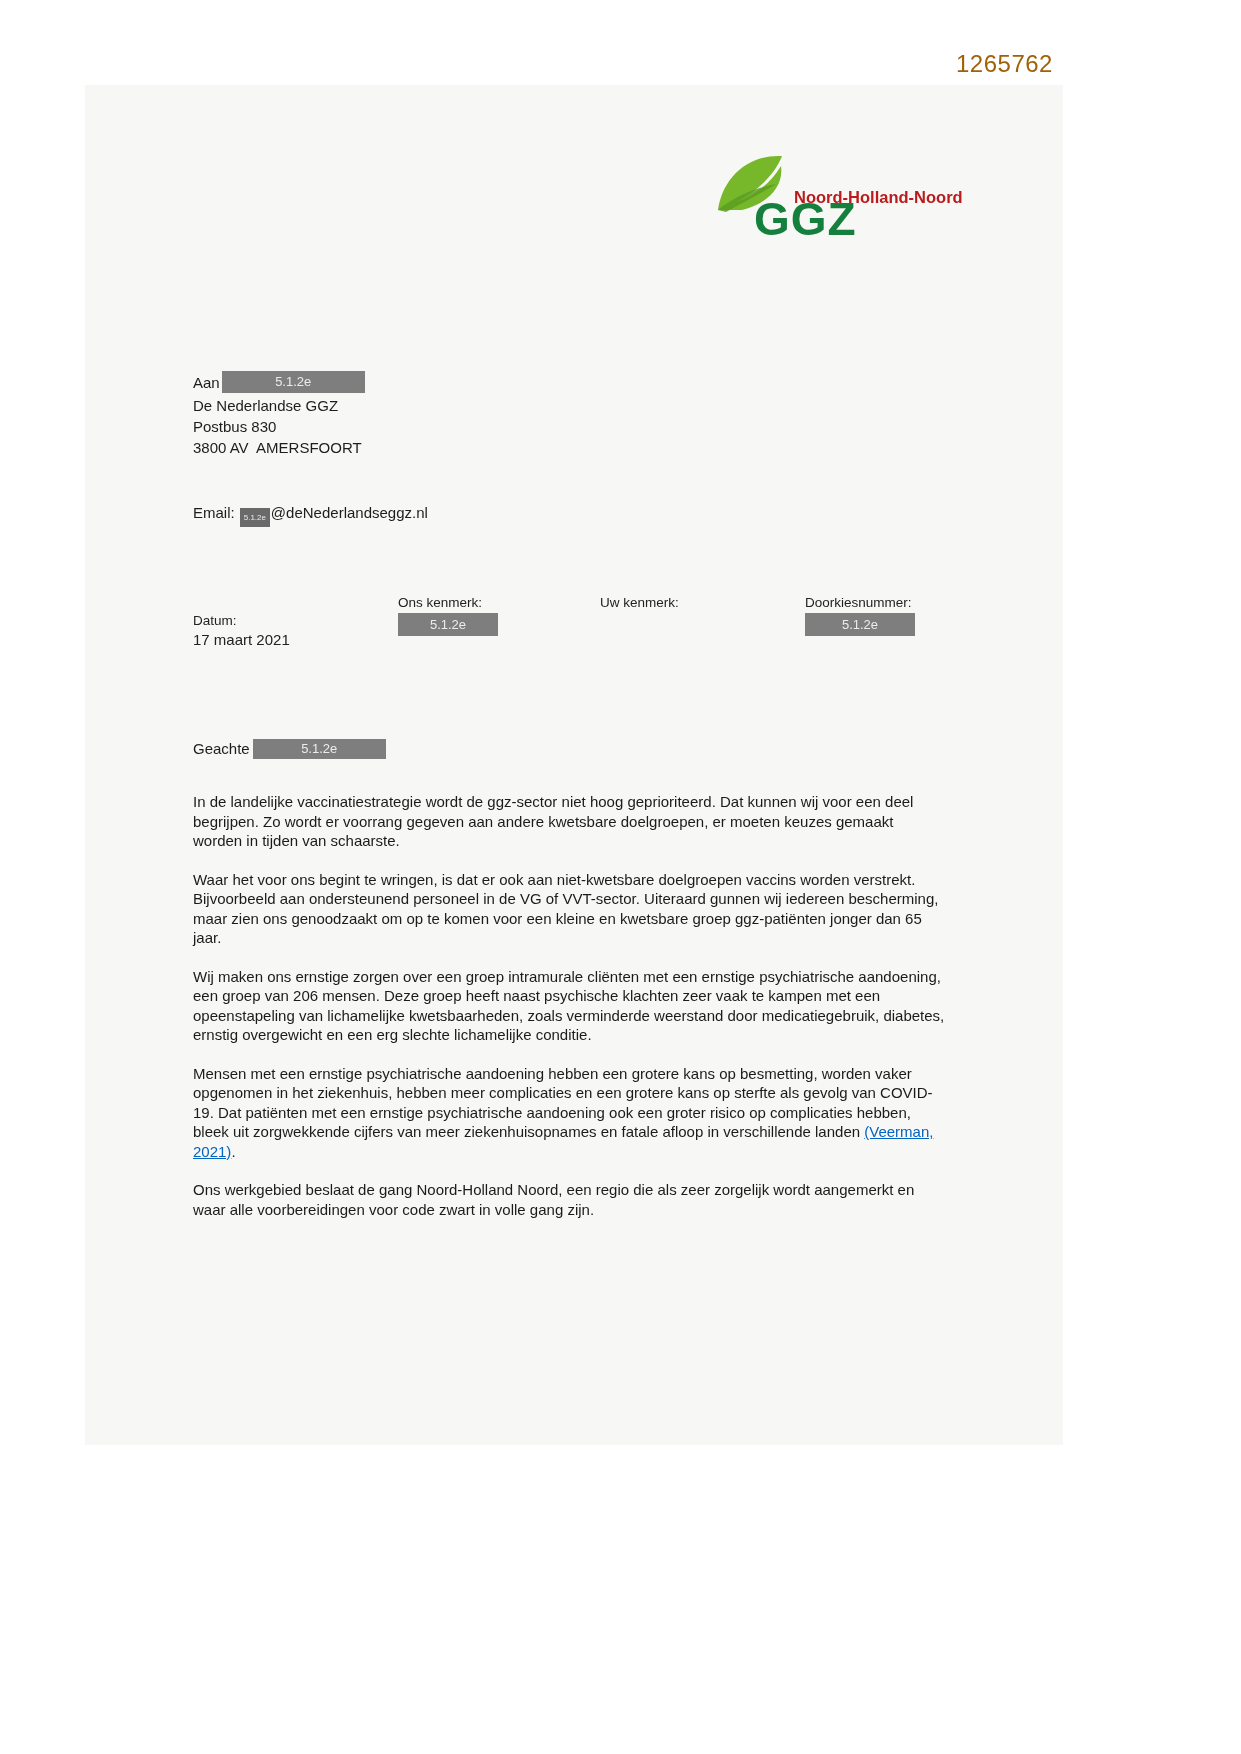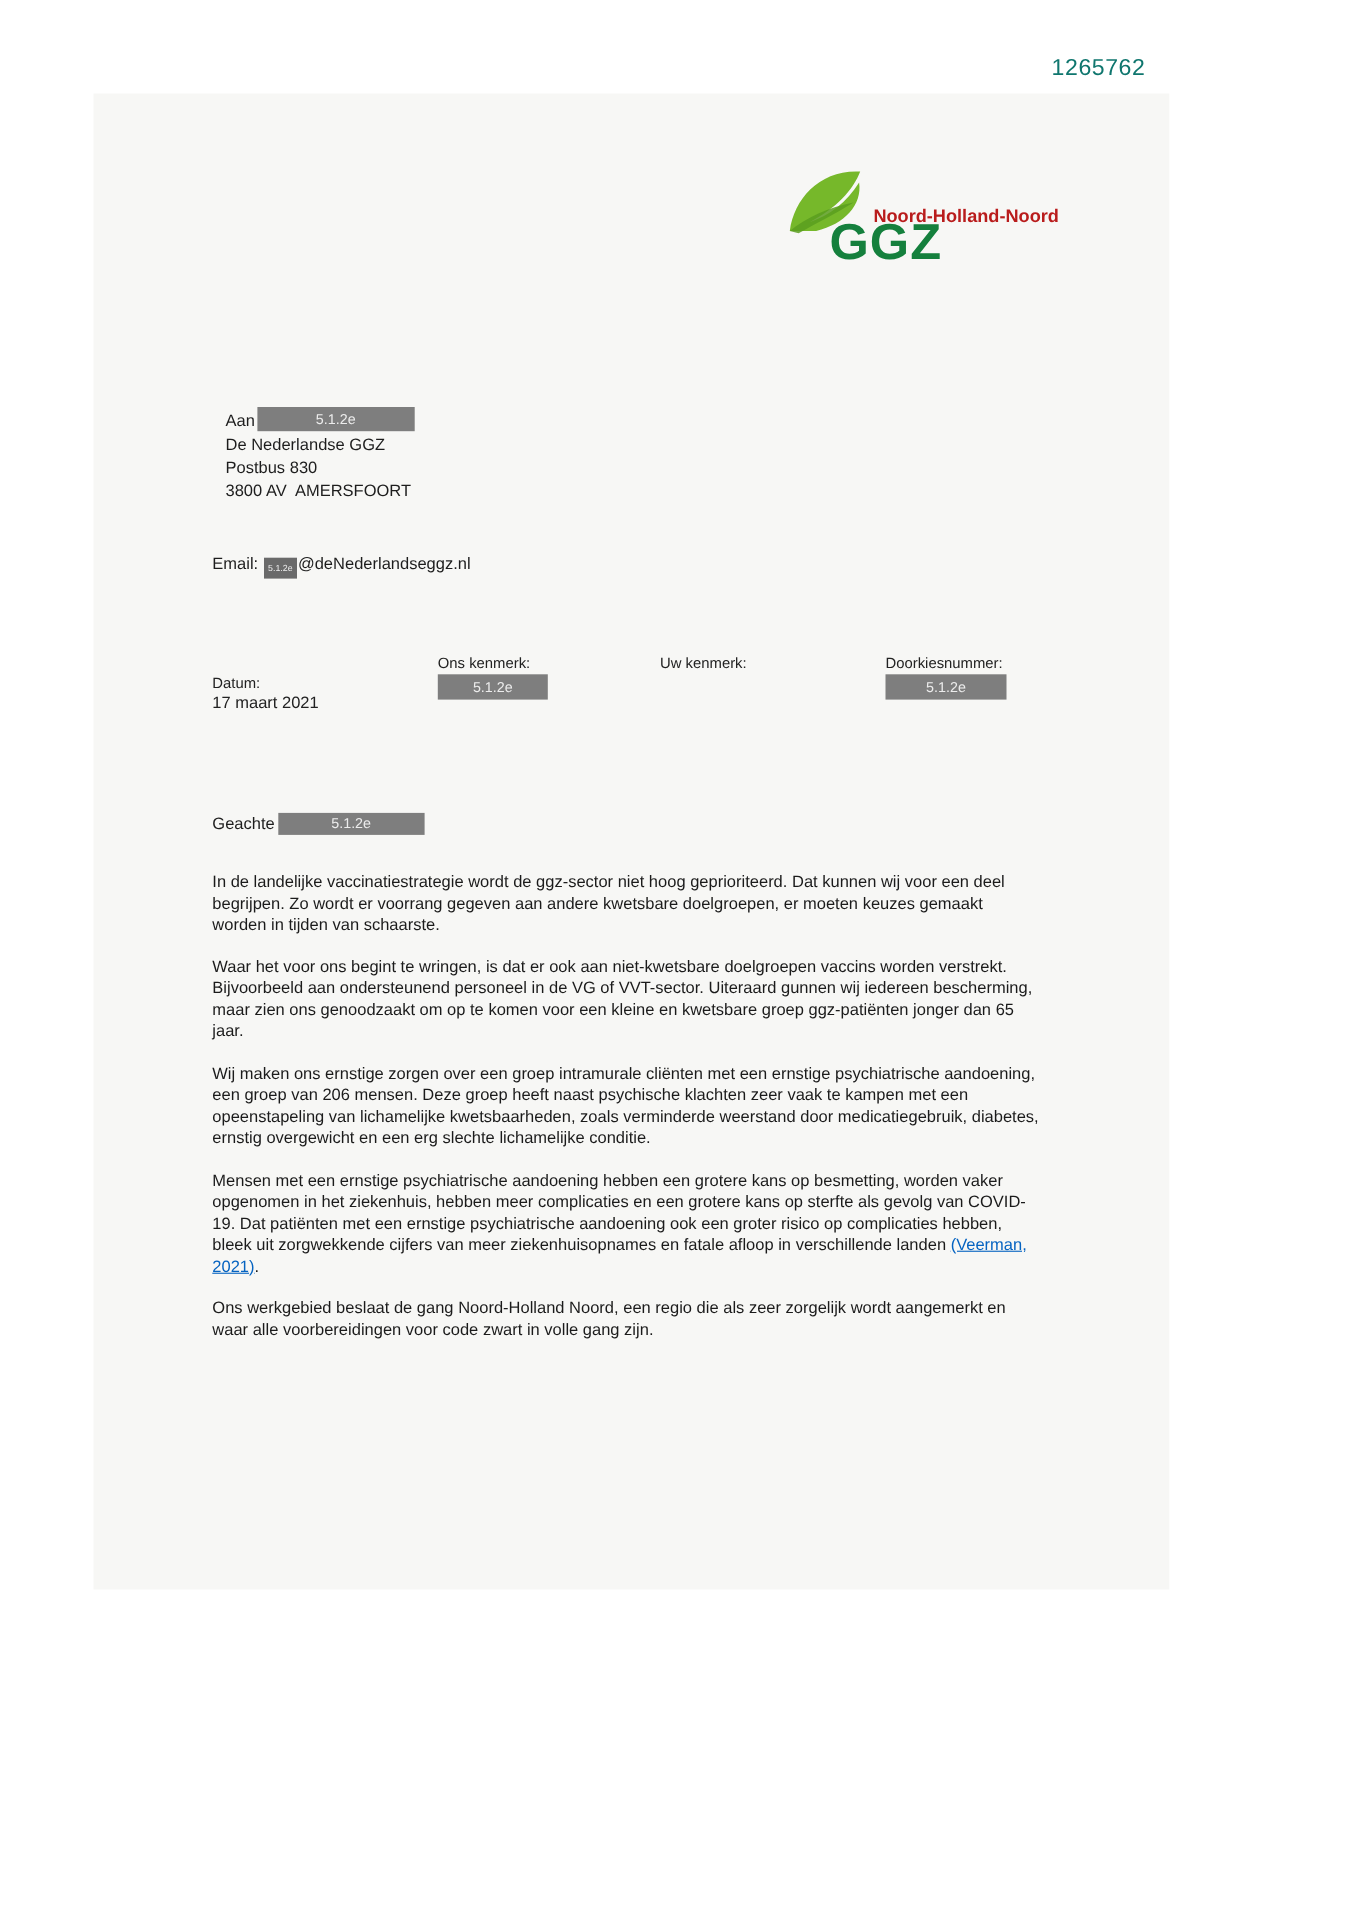--- a/index.html
+++ b/index.html
@@ -1,36 +1,36 @@
 <!DOCTYPE html>
 <html><head>
 <meta charset="utf-8">
 <style>
   html, body { margin:0; padding:0; background:#ffffff; }
   .page {
     position:relative; width:1241px; height:1754px; background:#ffffff;
     font-family:"Liberation Sans","DejaVu Sans",sans-serif; color:#1d1d1d; overflow:hidden;
   }
   .scan-area { position:absolute; left:85px; top:85px; width:978px; height:1360px; background:#f7f7f5; }
-  .doc-id { position:absolute; left:956px; top:50px; font-size:21px; letter-spacing:0.5px; color:#0f766e; }
+  .doc-id { position:absolute; left:956px; top:50px; font-size:24px; letter-spacing:0.5px; color:#a16207; }
 
   .letterhead { position:absolute; left:193px; top:150px; font-size:13.5px; line-height:19.5px; color:#262626; }
   .bold { font-weight:bold; }
 
   .logo { position:absolute; left:710px; top:146px; width:290px; height:115px; }
   .logo .leaf { position:absolute; left:0; top:0; }
   .logo .brand {
     position:absolute; left:44px; top:50px; font-size:46px; font-weight:bold;
     color:#15803d; letter-spacing:1px; line-height:1;
   }
   .logo .region {
     position:absolute; left:84px; top:42px; font-size:16.5px; font-weight:bold; color:#b91c1c;
   }
 
-  .recipient { position:absolute; left:193px; top:372px; font-size:15px; line-height:21px;margin-left:12px; }
+  .recipient { position:absolute; left:193px; top:372px; font-size:15px; line-height:21px; }
   .recipient .line { white-space:pre; }
 
   .redact {
     display:inline-block; background:#7e7e7e; color:#ececec; text-align:center;
     font-size:13px; vertical-align:middle; line-height:22px;
   }
   .redact-aan { width:143px; height:22px; margin-left:2px; position:relative; top:-2px; }
   .redact-email { width:30px; height:19px; background:#6a6a6a; font-size:8px; line-height:19px; margin:0 1px; position:relative; top:3px; }
   .redact-meta { width:100px; height:23px; line-height:23px; }
   .redact-door { width:110px; height:23px; line-height:23px; }

